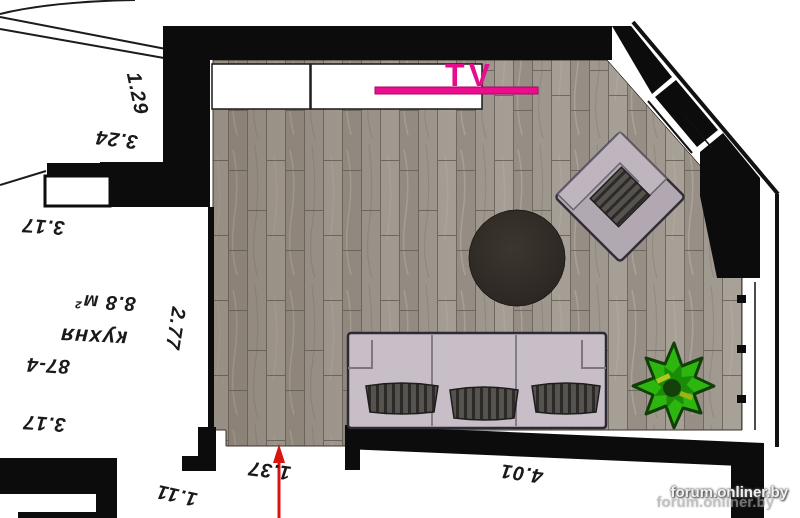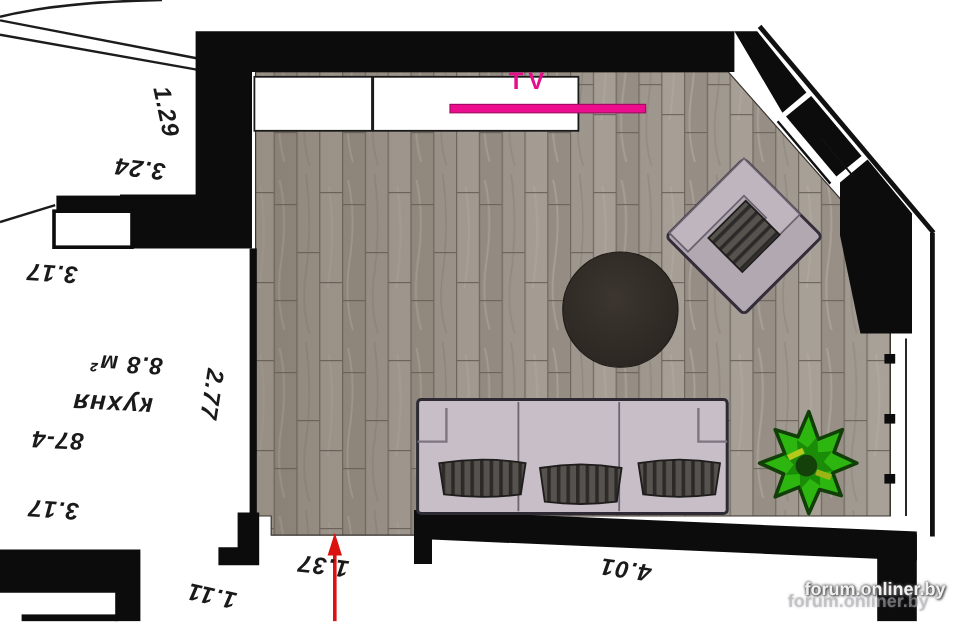--- a/index.html
+++ b/index.html
@@ -7,22 +7,22 @@
     position:relative;width:800px;height:518px;overflow:hidden;
     background:#ffffff;font-family:"Liberation Sans",sans-serif;
   }
   #stage svg{position:absolute;left:0;top:0;}
   .lbl{
     position:absolute;color:#1a1a1a;font-weight:bold;font-style:italic;
     font-size:20px;letter-spacing:1px;white-space:nowrap;
     transform-origin:center center;
   }
   .tv{
-    position:absolute;left:424px;top:57px;width:70px;text-align:left;
-    color:#e60d8c;font-weight:bold;font-size:20px;letter-spacing:4px;
+    position:absolute;left:424px;top:57px;width:70px;text-align:right;
+    color:#e60d8c;font-weight:bold;font-size:32px;letter-spacing:4px;
     font-style:normal;
   }
   .wm{
     position:absolute;right:12px;bottom:10px;text-align:right;
     font-weight:bold;font-size:15px;line-height:13px;
   }
   .wm .main{
     display:block;color:#f2f0f1;
     text-shadow:0 0 2px #555,0 0 3px #666,1px 1px 2px #444;
   }

